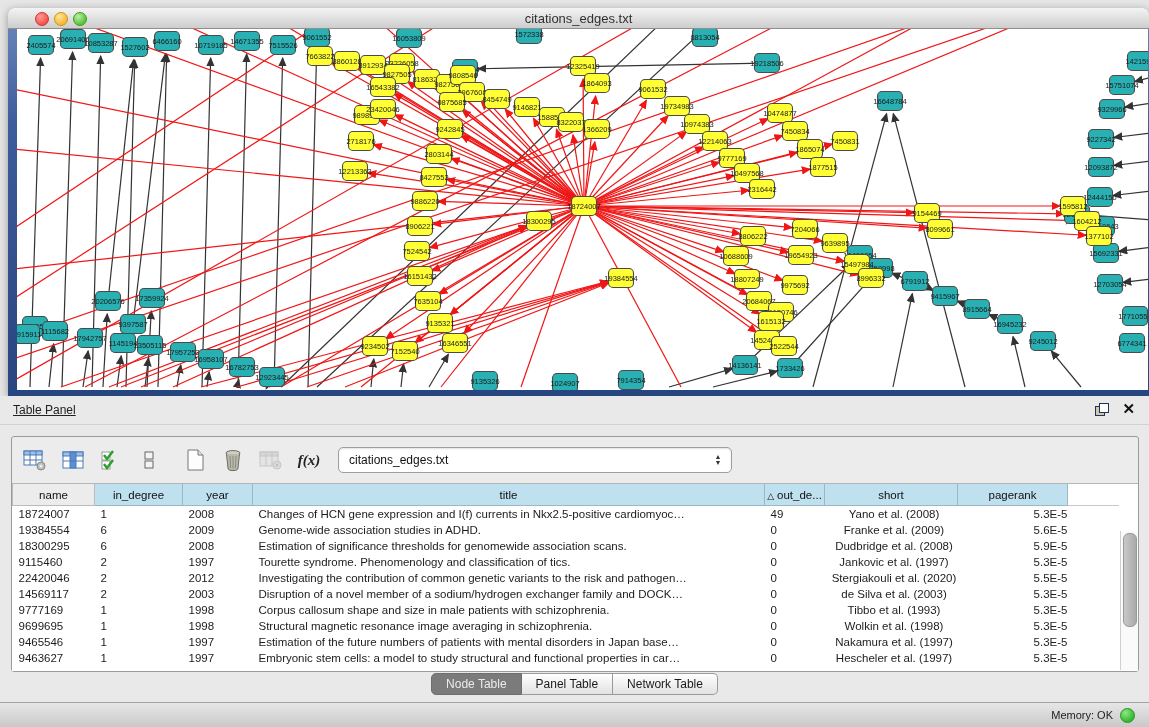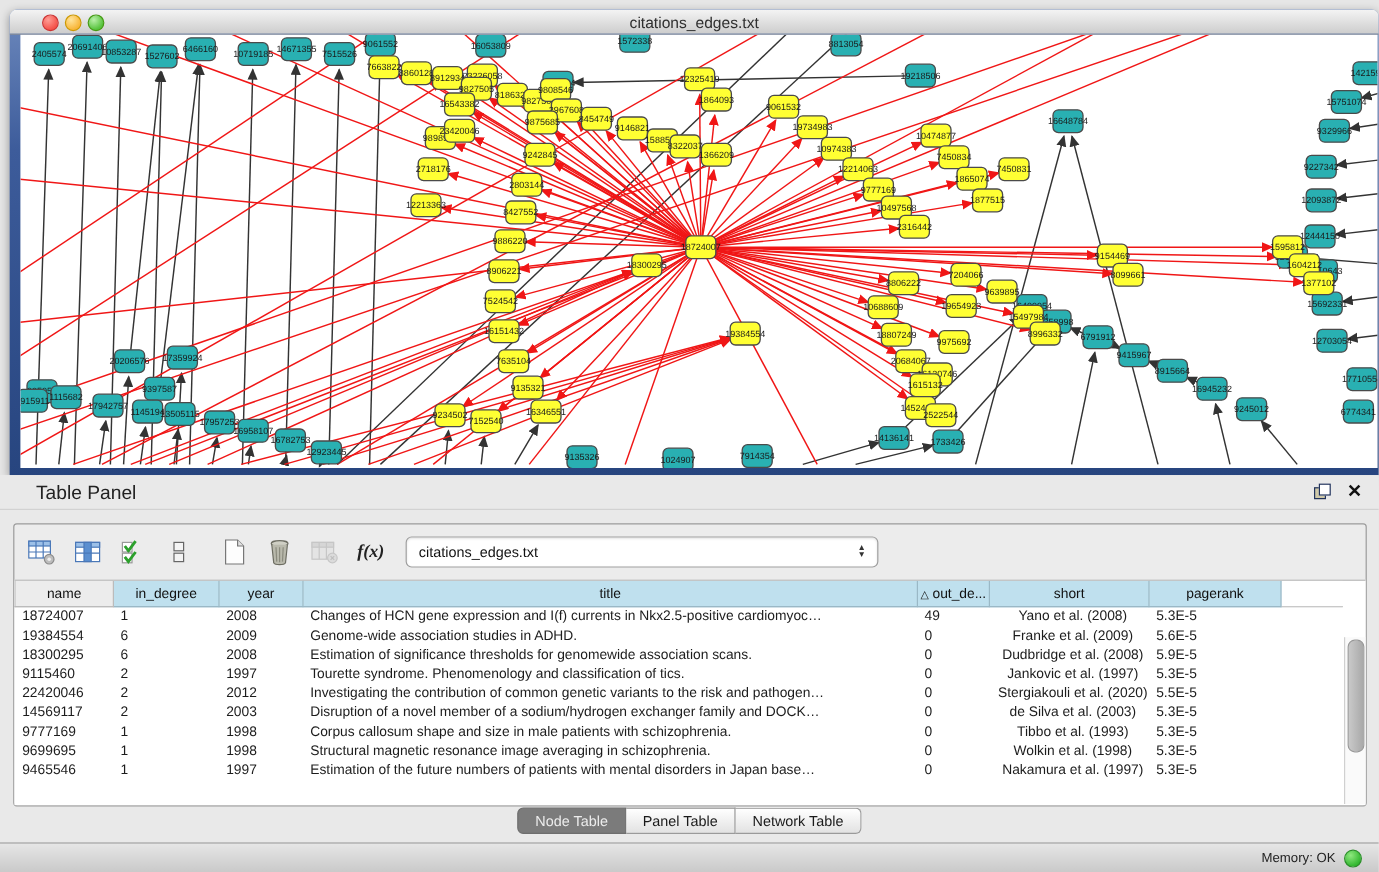--- a/index.html
+++ b/index.html
@@ -17,21 +17,21 @@
   .tl{position:absolute;top:4px;width:12px;height:12px;border-radius:50%;}
   .tl.red{left:27px;background:radial-gradient(circle at 35% 30%,#ff9d95,#f4534b 70%);border:1px solid #c33;}
   .tl.yel{left:46px;background:radial-gradient(circle at 35% 30%,#ffe49a,#f8b63a 70%);border:1px solid #c90;}
   .tl.grn{left:65px;background:radial-gradient(circle at 35% 30%,#b9f0a8,#58c33e 70%);border:1px solid #491;}
   .canvas{position:absolute;left:9px;top:21px;width:1131px;height:361px;background:#fff;overflow:hidden;}
   .canvas svg{display:block;}
   
   .table-panel{position:absolute;left:0;top:396px;width:1149px;height:331px;background:#e9e9e9;}
   .panel-titlebar{position:absolute;left:0;top:0;width:100%;height:28px;background:#e9e9e9;
     border-bottom:1px solid #d2d2d2;}
-  .panel-title{position:absolute;left:30px;top:7px;font-size:16px;color:#222;}
+  .panel-title{position:absolute;left:13px;top:7px;font-size:12px;color:#222;text-decoration:underline;}
   .float-icon{position:absolute;right:40px;top:7px;width:14px;height:13px;cursor:pointer;}
   .float-icon .sq1{position:absolute;left:0;bottom:0;width:8px;height:8px;border:1.5px solid #21335c;background:#cfc9a8;}
   .float-icon .sq2{position:absolute;right:0;top:0;width:8px;height:8px;border:1.5px solid #21335c;background:#fff;}
   .close-icon{position:absolute;right:14px;top:4px;font-size:15px;font-weight:bold;color:#111;cursor:pointer;}
   .panel-box{position:absolute;left:11px;top:40px;width:1126px;height:234px;background:#ececec;
     border:1px solid #9b9b9b;border-radius:3px;}
   .toolbar{position:absolute;left:0;top:0;width:100%;height:46px;display:flex;align-items:center;}
   .tb-icon{width:30px;height:30px;margin-left:8px;display:flex;align-items:center;justify-content:center;cursor:pointer;}
   .fx{font-family:"Liberation Serif",serif;font-style:italic;font-size:15px;font-weight:bold;color:#222;}
   .combo{margin-left:14px;width:392px;height:24px;background:#fff;border:1px solid #9f9f9f;border-radius:5px;
@@ -39,21 +39,21 @@
   .combo-text{flex:1;font-size:12px;color:#111;padding-left:10px;}
   .combo-arrows{width:18px;font-size:7px;line-height:6px;color:#333;text-align:center;padding-right:4px;}
   .tablewrap{position:absolute;left:0;top:46px;right:0;bottom:0;background:#fff;border-top:1px solid #b5b5b5;overflow:hidden;}
   table.grid{border-collapse:collapse;table-layout:fixed;width:1107px;font-size:11.5px;color:#1c1c1c;}
   table.grid th{height:21px;font-weight:normal;text-align:center;font-size:11.5px;color:#111;
     background:#bfe0ee;border:1px solid #9ab8c6;border-top:none;padding:0;}
   table.grid th.gray{background:#ececec;border-color:#bbb;}
   table.grid th.filler{background:#fff;border:none;border-bottom:1px solid #c9c9c9;}
   table.grid td{height:16px;padding:0 0 0 6px;white-space:nowrap;overflow:hidden;border:none;}
   td.c-short{text-align:center;padding:0;}
-  td.c-pagerank{text-align:left;padding:0;}
+  td.c-pagerank{text-align:right;padding:0;}
   .sort-tri{font-size:9px;margin-right:3px;}
   .vscroll{position:absolute;right:0;top:47px;width:17px;bottom:1px;background:#fafafa;border-left:1px solid #d0d0d0;}
   .vthumb{position:absolute;left:2px;top:2px;width:12px;height:92px;border-radius:6px;
     background:linear-gradient(90deg,#c9c9c9,#a9a9a9);border:1px solid #999;}
   
   .segbar{position:absolute;left:0;top:277px;width:100%;height:22px;display:flex;justify-content:center;}
   .segment{height:20px;line-height:20px;padding:0 14px;font-size:12px;color:#1a1a1a;
     background:linear-gradient(180deg,#ffffff,#e2e2e2);border:1px solid #9a9a9a;border-left:none;cursor:pointer;}
   .segment:first-child{border-left:1px solid #9a9a9a;border-radius:5px 0 0 5px;}
   .segment:last-child{border-radius:0 5px 5px 0;}
@@ -902,20 +902,30 @@
             <tr>
               <td>9465546</td>
               <td>1</td>
               <td>1997</td>
               <td>Estimation of the future numbers of patients with mental disorders in Japan base…</td>
               <td>0</td>
               <td class="c-short">Nakamura et al. (1997)</td>
               <td class="c-pagerank">5.3E-5</td>
               <td></td>
             </tr>
+            <tr>
+              <td>9463627</td>
+              <td>1</td>
+              <td>1997</td>
+              <td>Embryonic stem cells: a model to study structural and functional properties in car…</td>
+              <td>0</td>
+              <td class="c-short">Hescheler et al. (1997)</td>
+              <td class="c-pagerank">5.3E-5</td>
+              <td></td>
+            </tr>
           </tbody>
       </table>
       <div class="vscroll">
         <div class="vthumb"></div>
       </div>
     </div>
   </div>
 
   <div class="segbar" id="segbar">
       <div class="segment active">Node Table</div>

